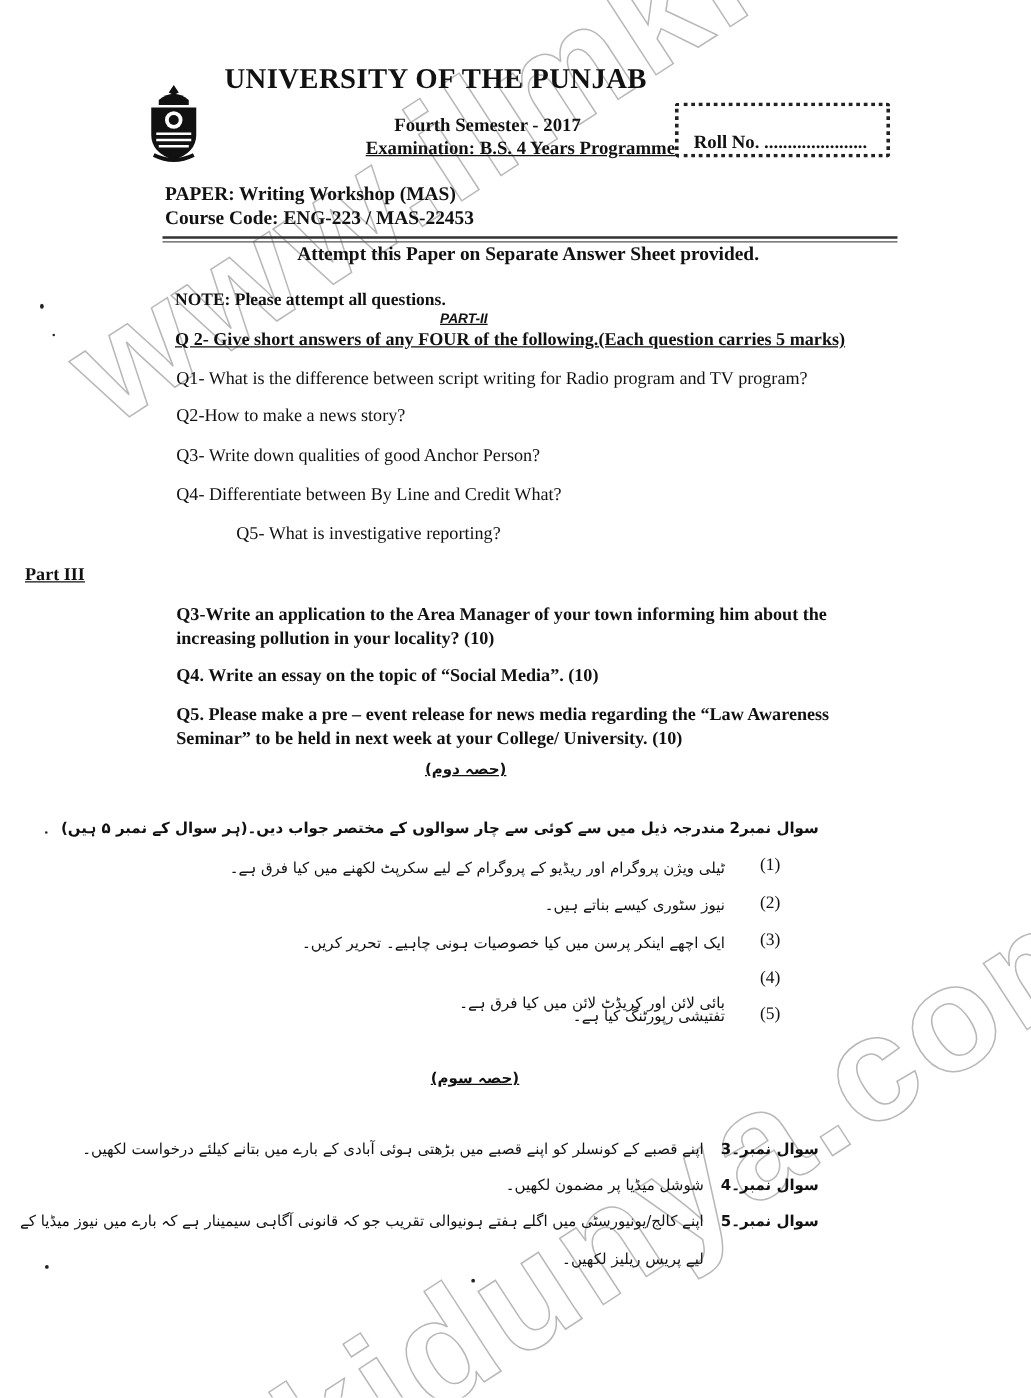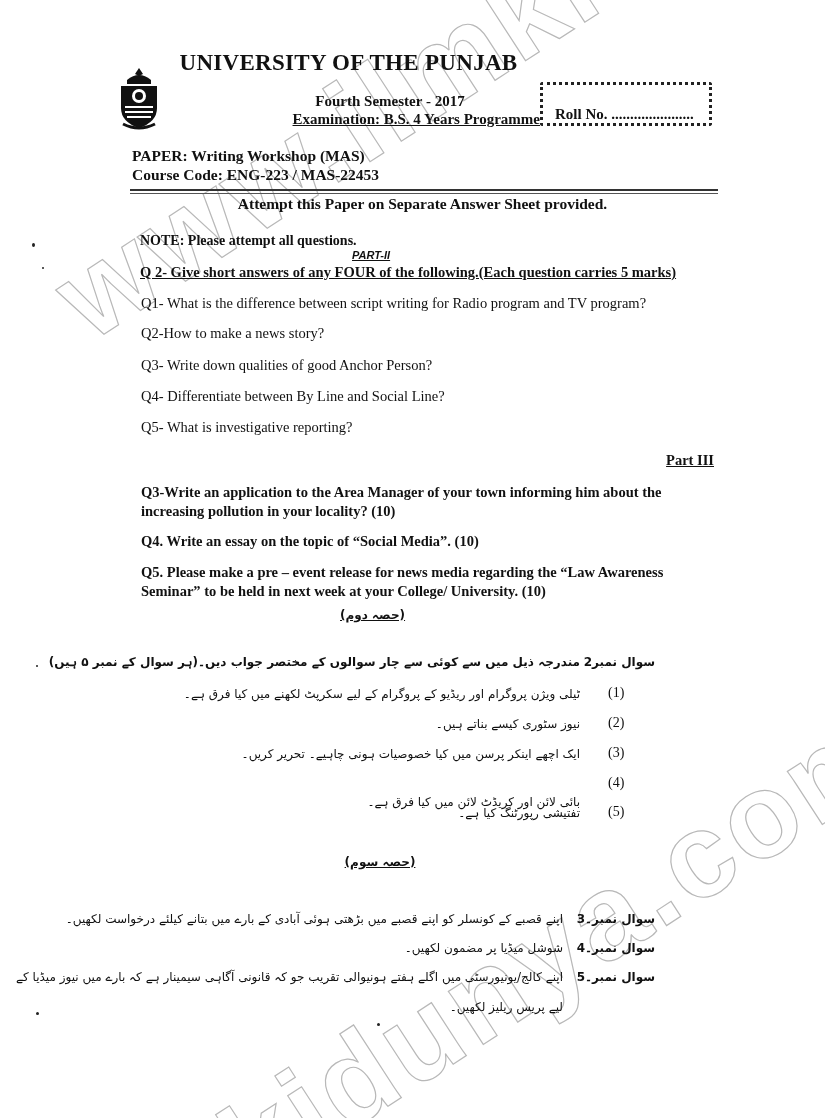--- a/index.html
+++ b/index.html
@@ -24,21 +24,21 @@
   .rollno { left: 12px; top: 21px; font-weight: bold; font-size: 15px; white-space: nowrap; position: absolute; }
   .paper { left: 132px; top: 146px; font-weight: bold; font-size: 15.5px; line-height: 19px; }
   .timeinfo { left: 469px; top: 146px; font-weight: bold; font-size: 15.5px; line-height: 19px; }
   .rule1 { left: 130px; top: 189px; width: 588px; height: 2px; background: #333; }
   .rule2 { left: 130px; top: 193px; width: 588px; height: 1px; background: #555; }
   .attempt { left: 0; width: 825px; top: 195px; text-align: center; font-weight: bold; font-size: 15.5px; padding-left: 20px; box-sizing: border-box; }
   .note { left: 140px; top: 233px; font-weight: bold; font-size: 14px; }
   .part2 { left: 352px; top: 249px; font-family: "Liberation Sans", sans-serif; font-style: italic; font-weight: bold; font-size: 11px; text-decoration: underline; }
   .q2head { left: 140px; top: 264px; font-weight: bold; font-size: 14.5px; text-decoration: underline; }
   .q { left: 141px; font-size: 14.5px; }
-  .part3 { left: 0; width: 714px; top: 452px; text-align: right; font-weight: bold; font-size: 14.5px; text-decoration: underline; padding-left: 20px; box-sizing: border-box; }
+  .part3 { left: 0; width: 714px; top: 452px; text-align: left; font-weight: bold; font-size: 14.5px; text-decoration: underline; padding-left: 20px; box-sizing: border-box; }
   .bq { left: 141px; font-weight: bold; font-size: 14.5px; line-height: 19px; width: 560px; }
   .urdu { font-family: "DejaVu Sans", sans-serif; direction: rtl; unicode-bidi: embed; white-space: nowrap; }
   .uhead { font-weight: bold; font-size: 12px; text-decoration: underline; }
   .ulabel { font-size: 12px; font-weight: bold; }
   .unum { font-size: 14px; font-family: "Liberation Serif", serif; }
   .utext { font-size: 12px; }
   .speck { position: absolute; background: #222; border-radius: 50%; }
 </style>
 </head>
 <body>
@@ -81,22 +81,22 @@
 
 <div class="abs attempt">Attempt this Paper on Separate Answer Sheet provided.</div>
 
 <div class="abs note">NOTE: Please attempt all questions.</div>
 <div class="abs part2">PART-II</div>
 <div class="abs q2head">Q 2- Give short answers of any FOUR of the following.(Each question carries 5 marks)</div>
 
 <div class="abs q" style="top:295px;">Q1- What is the difference between script writing for Radio program and TV program?</div>
 <div class="abs q" style="top:325px;">Q2-How to make a news story?</div>
 <div class="abs q" style="top:357px;">Q3- Write down qualities of good Anchor Person?</div>
-<div class="abs q" style="top:388px;">Q4- Differentiate between By Line and Social Line?</div>
-<div class="abs q" style="top:419px;">Q5- What is investigative reporting?</div>
+<div class="abs q" style="top:388px;">Q4- Differentiate between By Line and Credit What?</div>
+<div class="abs q" style="top:419px;margin-left:48px;">Q5- What is investigative reporting?</div>
 
 <div class="abs part3">Part III</div>
 
 <div class="abs bq" style="top:483px;">
   <div>Q3-Write an application to the Area Manager of your town informing him about the</div>
   <div>increasing pollution in your locality? (10)</div>
 </div>
 <div class="abs bq" style="top:532px;">
   <div>Q4. Write an essay on the topic of “Social Media”. (10)</div>
 </div>

